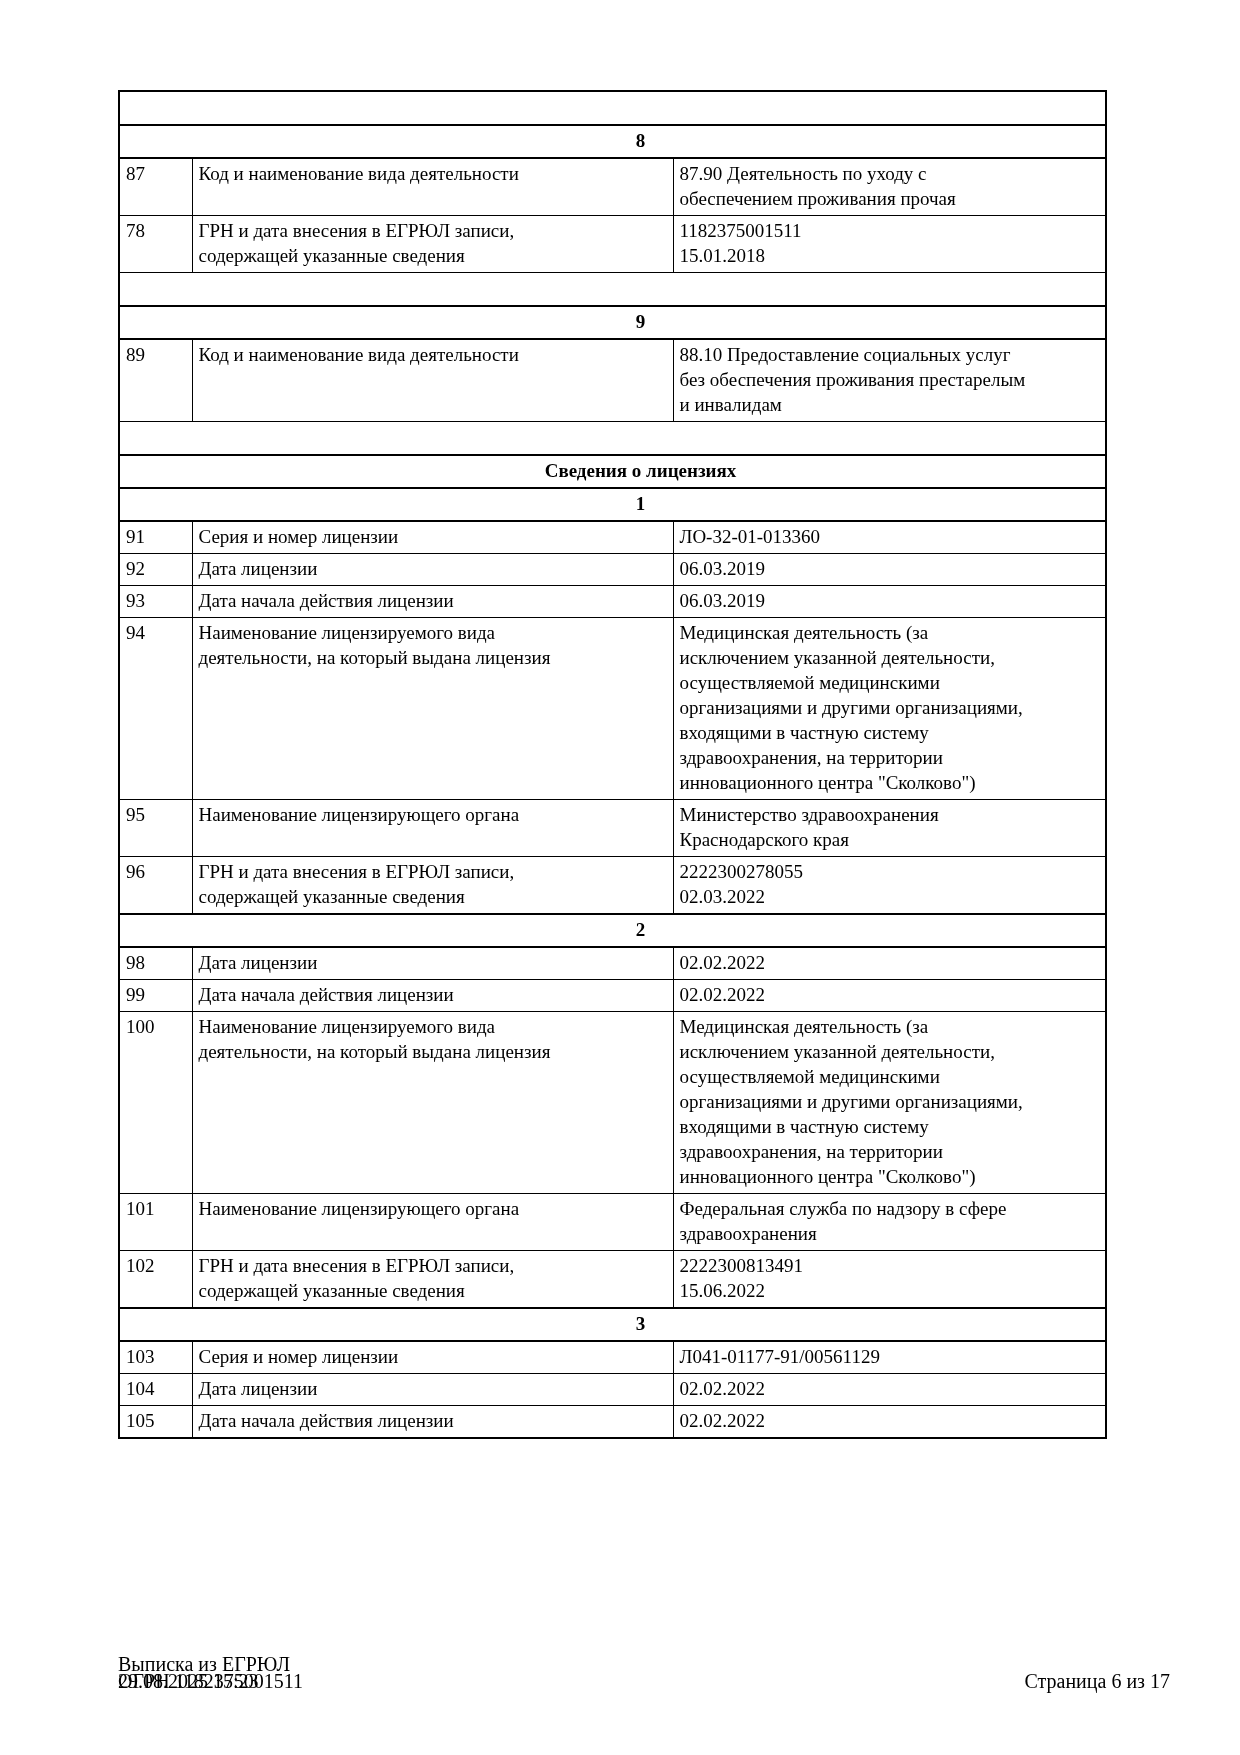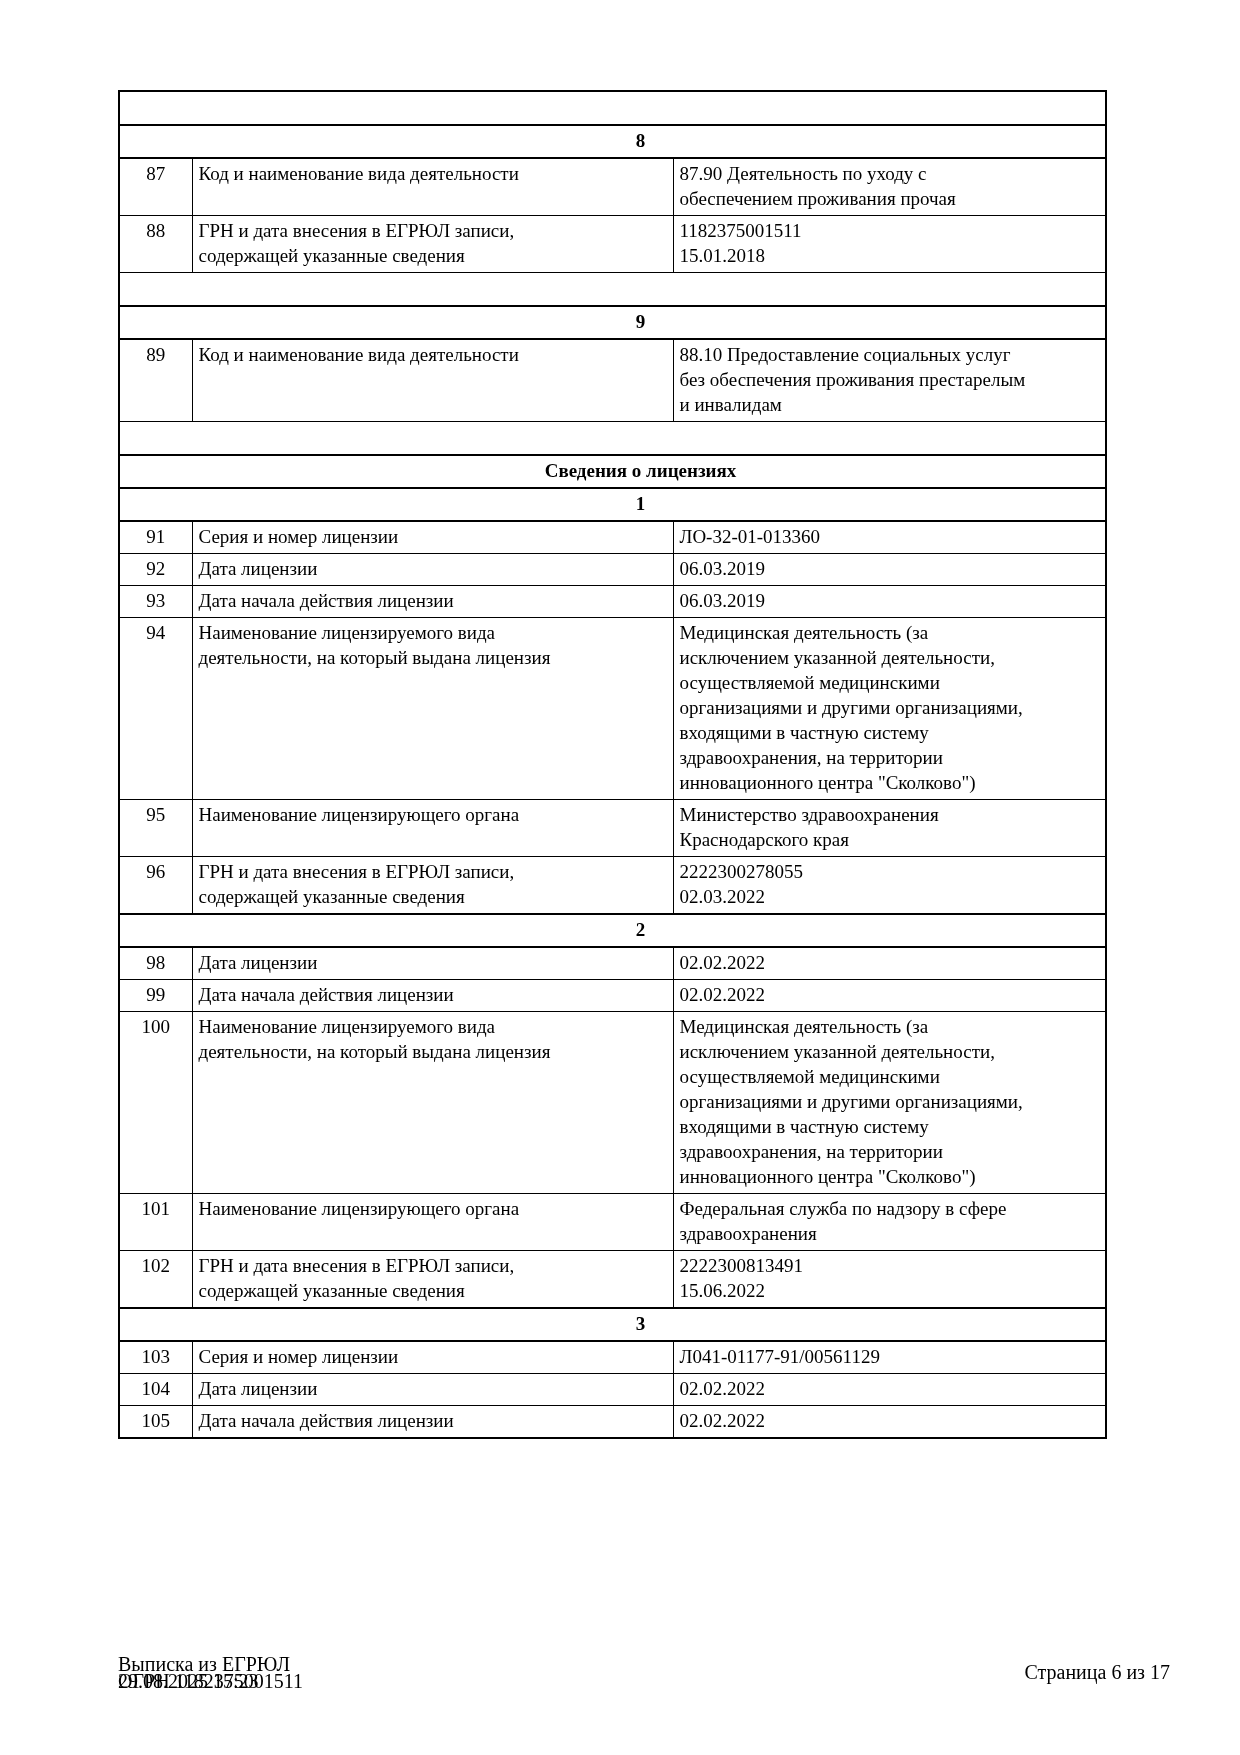--- a/index.html
+++ b/index.html
@@ -44,21 +44,21 @@
   tr.section-row td {
     border-top: 2px solid #000000;
     border-bottom: 2px solid #000000;
     text-align: center;
     font-weight: bold;
     
     padding-left: 62px;
     white-space: normal;
   }
   td.num-cell {
-    text-align: center;
+    text-align: left;
     white-space: normal;
   }
   .footer {
     position: absolute;
     left: 118px;
     top: 1656px;
     width: 1052px;
     height: 36px;
     font-size: 20px;
     line-height: 17px;
@@ -71,21 +71,21 @@
   .footer-center {
     position: absolute;
     left: 0;
     right: 0;
     top: 17px;
     text-align: left;
   }
   .footer-right {
     position: absolute;
     right: 0;
-    top: 8px;
+    top: 17px;
     text-align: right;
   }
 </style>
 </head>
 <body>
 
 <div class="page">
 
   <table class="egrul-table">
     <colgroup>
@@ -100,21 +100,21 @@
         <tr class="section-row">
           <td colspan="3" class="section-cell">8</td>
         </tr>
         <tr class="data-row">
           <td class="num-cell">87</td>
           <td class="label-cell">Код и наименование вида деятельности</td>
           <td class="value-cell">87.90 Деятельность по уходу с
 обеспечением проживания прочая</td>
         </tr>
         <tr class="data-row">
-          <td class="num-cell">88</td>
+          <td class="num-cell">78</td>
           <td class="label-cell">ГРН и дата внесения в ЕГРЮЛ записи,
 содержащей указанные сведения</td>
           <td class="value-cell">1182375001511
 15.01.2018</td>
         </tr>
         <tr class="spacer-row">
           <td colspan="3" class="spacer-cell"></td>
         </tr>
         <tr class="section-row">
           <td colspan="3" class="section-cell">9</td>

